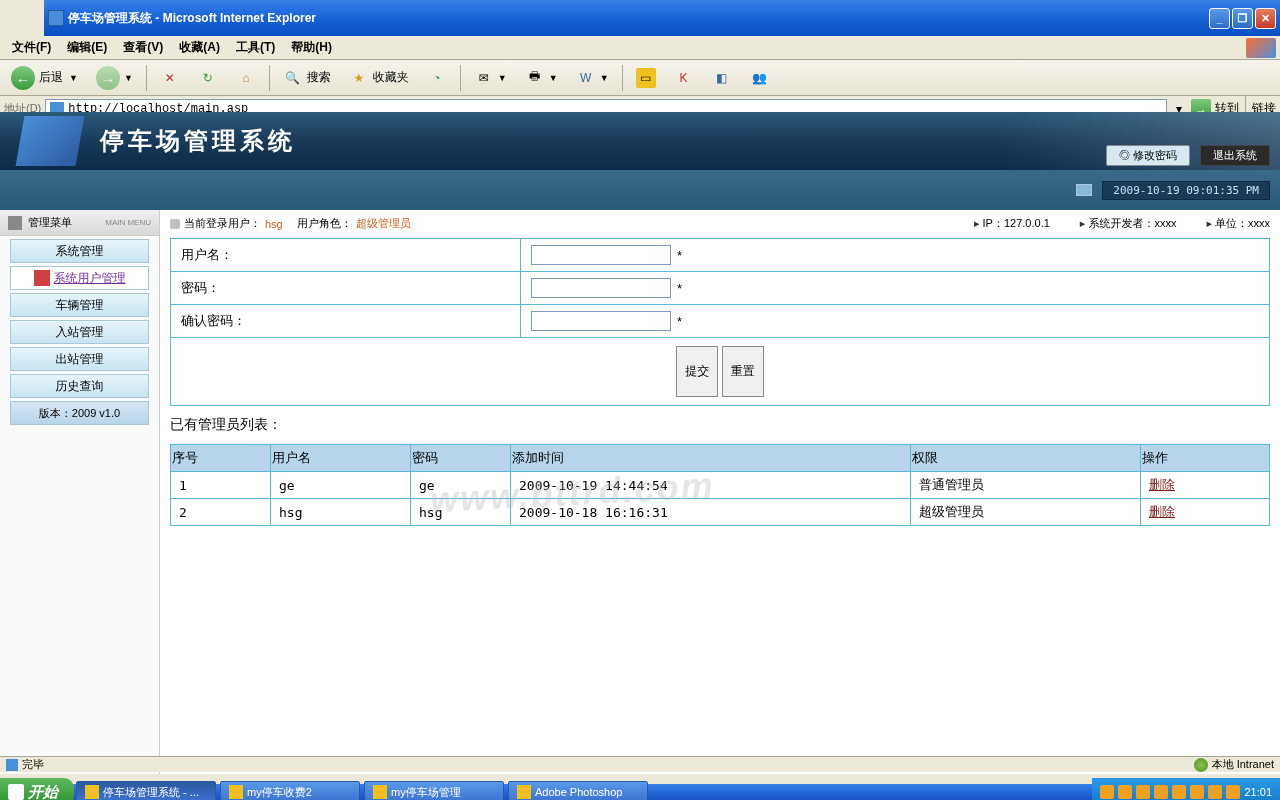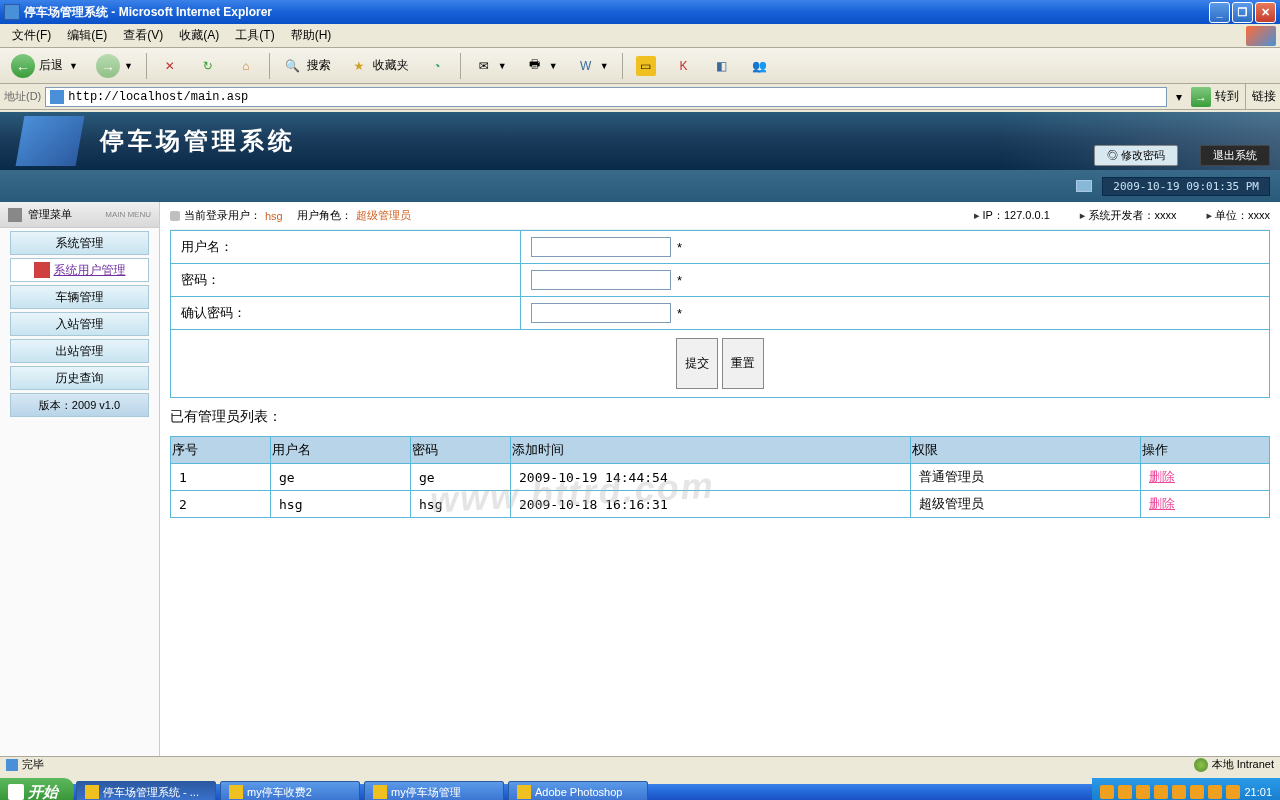--- a/index.html
+++ b/index.html
@@ -1,29 +1,29 @@
 <!DOCTYPE html>
 <html><head>
 <meta charset="utf-8">
 <style>
 * { margin: 0; padding: 0; box-sizing: border-box; }
 body { font-family: "SimSun", Arial, sans-serif; font-size: 12px; background: #ece9d8; overflow: hidden; }
 
 
-.titlebar { height: 24px; background: linear-gradient(to bottom, #3a81e8 0%, #1862d8 50%, #0a4fc5 100%); display: flex; align-items: center; color: white; padding: 0 4px; }
+.titlebar { height: 36px; background: linear-gradient(to bottom, #3a81e8 0%, #1862d8 50%, #0a4fc5 100%); display: flex; align-items: center; color: white; padding: 0 4px; margin-left: 44px; }
 .titlebar-icon { width: 16px; height: 16px; background: #4a90d9; margin-right: 4px; border: 1px solid #2c5aa0; }
 .titlebar-text { flex: 1; font-weight: bold; font-size: 12px; }
 .winbtns { display: flex; gap: 2px; }
 .winbtn { width: 21px; height: 21px; border: 1px solid #fff; border-radius: 3px; display: flex; align-items: center; justify-content: center; font-weight: bold; font-size: 11px; color: white; }
 .winbtn.min { background: linear-gradient(to bottom, #5a9ae8, #2c6dc5); }
 .winbtn.max { background: linear-gradient(to bottom, #5a9ae8, #2c6dc5); }
 .winbtn.close { background: linear-gradient(to bottom, #e87a5a, #c53c2c); }
 
 
-.menubar { height: 24px; background: #ece9d8; border-bottom: 1px solid #aca899; display: flex; align-items: center; padding: 0 4px; }
+.menubar { height: 24px; background: #ece9d8; border-bottom: 1px solid #aca899; display: flex; align-items: center; padding: 0 4px; font-weight: bold; }
 .menuitem { padding: 2px 8px; cursor: default; }
 .menubar-logo { margin-left: auto; width: 30px; height: 20px; background: linear-gradient(135deg, #ff6b35, #4a90d9); border-radius: 2px; }
 
 
 .toolbar { height: 36px; background: linear-gradient(to bottom, #f5f3eb, #e8e4d4); border-bottom: 1px solid #aca899; display: flex; align-items: center; padding: 0 4px; gap: 4px; }
 .tbtn { display: flex; align-items: center; gap: 4px; padding: 2px 6px; border: 1px solid transparent; }
 .ticon { width: 24px; height: 24px; border-radius: 50%; display: flex; align-items: center; justify-content: center; font-size: 14px; }
 .ticon.green { background: linear-gradient(to bottom, #7fc97f, #3a9d3a); color: white; }
 .ticon.small { width: 20px; height: 20px; font-size: 12px; border-radius: 2px; }
 .sep { width: 1px; height: 26px; background: #aca899; margin: 0 2px; }
@@ -34,26 +34,26 @@
 .addr-input { flex: 1; height: 20px; border: 1px solid #7f9db9; background: white; padding: 0 4px; display: flex; align-items: center; }
 .addr-input .pageicon { width: 14px; height: 14px; margin-right: 4px; background: #4a90d9; }
 .addr-dd { width: 16px; text-align: center; }
 .gobtn { width: 20px; height: 20px; background: linear-gradient(to bottom, #7fc97f, #3a9d3a); color: white; display: flex; align-items: center; justify-content: center; border-radius: 2px; }
 
 
 .app { position: absolute; top: 112px; left: 0; right: 0; bottom: 44px; background: white; }
 .app-header { height: 58px; background: linear-gradient(to bottom, #2a5a7a 0%, #1a3a5a 50%, #0a2a4a 100%); display: flex; align-items: center; padding: 0 20px; position: relative; overflow: hidden; }
 .app-logo { width: 60px; height: 50px; background: linear-gradient(135deg, #4a90d9, #2c5aa0); margin-right: 20px; transform: skewX(-10deg); }
 .app-title { color: white; font-size: 24px; font-weight: bold; letter-spacing: 4px; }
-.app-header-right { position: absolute; right: 10px; bottom: 4px; display: flex; gap: 22px; }
+.app-header-right { position: absolute; right: 10px; bottom: 4px; display: flex; gap: 10px; }
 .hdrbtn { background: #d8e8f0; border: 1px solid #888; padding: 2px 12px; font-size: 11px; border-radius: 2px; }
 .hdrbtn.dark { background: #2a2a2a; color: white; border: 1px solid #444; }
 .app-tint { position: absolute; right: 0; top: 0; width: 280px; height: 100%; background: linear-gradient(to left, rgba(150,180,200,0.3), transparent); }
 
-.app-infobar { height: 32px; background: linear-gradient(to bottom, #3a6a8a, #2a5a7a); display: flex; align-items: center; justify-content: flex-end; padding: 0 10px; color: #c8e0f0; font-size: 11px; gap: 10px; }
+.app-infobar { height: 40px; background: linear-gradient(to bottom, #3a6a8a, #2a5a7a); display: flex; align-items: center; justify-content: flex-end; padding: 0 10px; color: #c8e0f0; font-size: 11px; gap: 10px; }
 .monitor-icon { width: 16px; height: 12px; background: #88b8d8; border: 1px solid #aac8e0; }
 .timestamp-box { background: #1a3a5a; padding: 2px 10px; border: 1px solid #0a2a4a; font-family: monospace; }
 
 .app-body { display: flex; height: calc(100% - 80px); }
 .sidebar { width: 160px; background: #fafafa; border-right: 1px solid #ccc; }
 .sb-title { height: 26px; background: linear-gradient(to bottom, #f0f0f0, #d8d8d8); border-bottom: 1px solid #ccc; display: flex; align-items: center; padding: 0 8px; gap: 6px; font-size: 11px; }
 .sb-titleicon { width: 14px; height: 14px; background: #888; }
 .sb-sub { font-size: 8px; color: #888; margin-left: auto; }
 .sb-item { height: 24px; display: flex; align-items: center; justify-content: center; margin: 3px 10px; background: linear-gradient(to bottom, #e8f4fa, #c8e4f0); border: 1px solid #a8c8d8; font-size: 12px; cursor: pointer; }
 .sb-item.active { background: #fff; color: #7030a0; text-decoration: underline; }
@@ -73,21 +73,21 @@
 .formtable td { border: 1px solid #5ab8d8; padding: 6px 10px; font-size: 13px; }
 .formtable td.label { width: 350px; }
 .formtable input[type=text], .formtable input[type=password] { width: 140px; border: 1px solid #7f9db9; height: 20px; }
 .req { margin-left: 6px; }
 .btnrow td { text-align: center; padding: 8px; }
 .fbtn { padding: 16px 8px; border: 1px solid #888; background: #f0f0f0; font-size: 12px; }
 
 .listtable { width: 100%; border-collapse: collapse; border: 1px solid #5ab8d8; margin-top: 8px; }
 .listtable th { background: #b8d4e8; border: 1px solid #5ab8d8; padding: 4px 1px; text-align: left; font-weight: normal; font-size: 13px; }
 .listtable td { border: 1px solid #5ab8d8; padding: 4px 8px; font-size: 13px; font-family: monospace; }
-.listtable td.action { color: #ec4899; text-decoration: underline; cursor: pointer; }
+.listtable td.action { color: #7f1d1d; text-decoration: underline; cursor: pointer; }
 .col-seq { width: 100px; }
 .col-user { width: 140px; }
 .col-pwd { width: 100px; }
 .col-time { width: 400px; }
 .col-role { width: 230px; }
 
 .watermark { position: absolute; top: 360px; left: 430px; font-size: 36px; color: rgba(180,180,180,0.35); font-style: italic; font-weight: bold; pointer-events: none; transform: rotate(-3deg); font-family: Arial; letter-spacing: 2px; }
 
 
 .ie-status { position: absolute; bottom: 28px; left: 0; right: 0; height: 16px; background: #ece9d8; border-top: 1px solid #aca899; display: flex; align-items: center; padding: 0 6px; font-size: 11px; }

